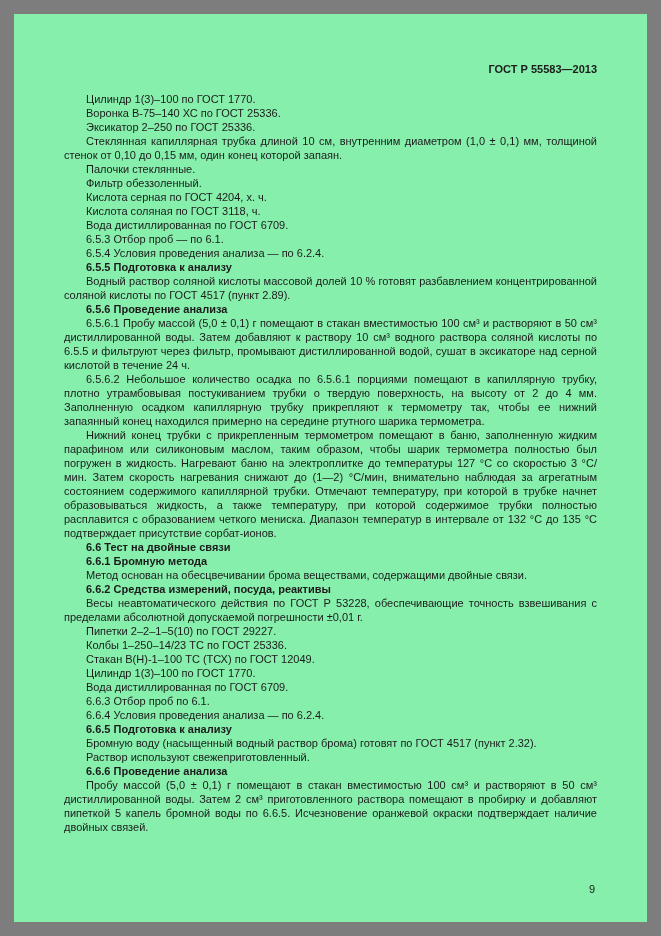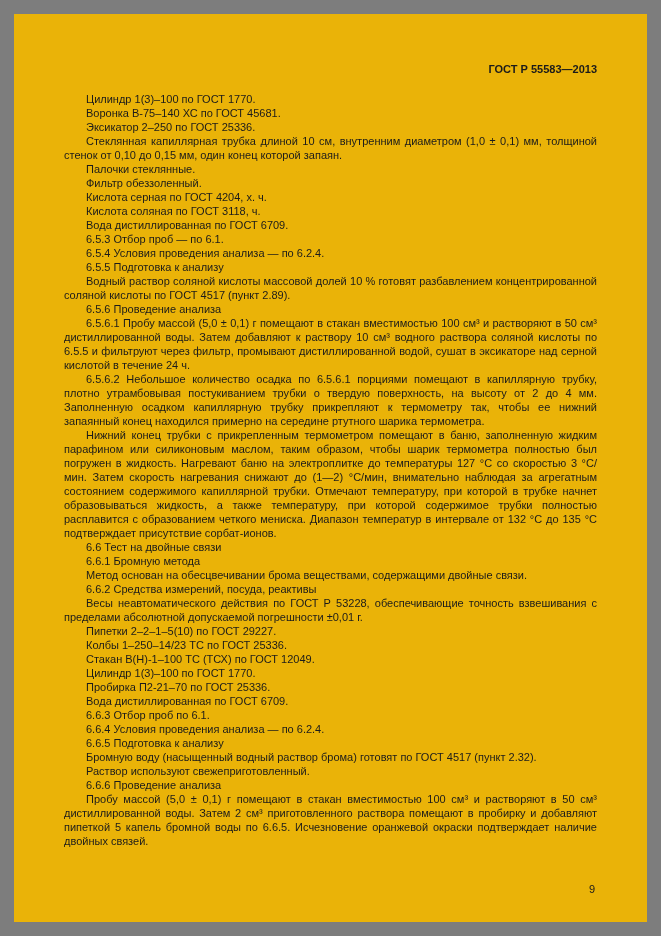--- a/index.html
+++ b/index.html
@@ -9,59 +9,59 @@
     background: #7d7d7d;
     font-family: "Liberation Sans", sans-serif;
     overflow: hidden;
   }
   .page {
     position: relative;
     margin: 14px;
     width: 633px;
     height: 908px;
     box-sizing: border-box;
-    background: #eab308;
+    background: #86efac;
     padding: 48px 50px 32px 50px;
     color: #1b1b1b;
   }
   .doc-header {
     text-align: right;
     font-weight: bold;
     font-size: 11px;
     line-height: 14px;
     margin: 0 0 16px 0;
   }
   .content p {
     margin: 0;
     font-size: 11px;
     line-height: 14px;
     text-align: justify;
     text-indent: 22px;
   }
   .content p.bold {
-    font-weight: normal;
+    font-weight: bold;
     text-align: left;
   }
   .page-number {
     position: absolute;
     right: 52px;
     bottom: 26px;
     font-size: 11px;
     line-height: 14px;
   }
 </style>
 </head>
 <body>
 
 <div class="page">
   <div class="doc-header">ГОСТ Р 55583—2013</div>
 
   <div class="content">
       <p>Цилиндр 1(3)–100 по ГОСТ 1770.</p>
-      <p>Воронка В-75–140 ХС по ГОСТ 45681.</p>
+      <p>Воронка В-75–140 ХС по ГОСТ 25336.</p>
       <p>Эксикатор 2–250 по ГОСТ 25336.</p>
       <p>Стеклянная капиллярная трубка длиной 10 см, внутренним диаметром (1,0 ± 0,1) мм, толщиной стенок от 0,10 до 0,15 мм, один конец которой запаян.</p>
       <p>Палочки стеклянные.</p>
       <p>Фильтр обеззоленный.</p>
       <p>Кислота серная по ГОСТ 4204, х. ч.</p>
       <p>Кислота соляная по ГОСТ 3118, ч.</p>
       <p>Вода дистиллированная по ГОСТ 6709.</p>
       <p>6.5.3 Отбор проб — по 6.1.</p>
       <p>6.5.4 Условия проведения анализа — по 6.2.4.</p>
       <p class="bold">6.5.5 Подготовка к анализу</p>
@@ -72,21 +72,20 @@
       <p>Нижний конец трубки с прикрепленным термометром помещают в баню, заполненную жидким парафином или силиконовым маслом, таким образом, чтобы шарик термометра полностью был погружен в жидкость. Нагревают баню на электроплитке до температуры 127 °С со скоростью 3 °С/мин. Затем скорость нагревания снижают до (1—2) °С/мин, внимательно наблюдая за агрегатным состоянием содержимого капиллярной трубки. Отмечают температуру, при которой в трубке начнет образовываться жидкость, а также температуру, при которой содержимое трубки полностью расплавится с образованием четкого мениска. Диапазон температур в интервале от 132 °С до 135 °С подтверждает присутствие сорбат-ионов.</p>
       <p class="bold">6.6 Тест на двойные связи</p>
       <p class="bold">6.6.1 Бромную метода</p>
       <p>Метод основан на обесцвечивании брома веществами, содержащими двойные связи.</p>
       <p class="bold">6.6.2 Средства измерений, посуда, реактивы</p>
       <p>Весы неавтоматического действия по ГОСТ Р 53228, обеспечивающие точность взвешивания с пределами абсолютной допускаемой погрешности ±0,01 г.</p>
       <p>Пипетки 2–2–1–5(10) по ГОСТ 29227.</p>
       <p>Колбы 1–250–14/23 ТС по ГОСТ 25336.</p>
       <p>Стакан В(Н)-1–100 ТС (ТСХ) по ГОСТ 12049.</p>
       <p>Цилиндр 1(3)–100 по ГОСТ 1770.</p>
-      <p>Пробирка П2-21–70 по ГОСТ 25336.</p>
       <p>Вода дистиллированная по ГОСТ 6709.</p>
       <p>6.6.3 Отбор проб по 6.1.</p>
       <p>6.6.4 Условия проведения анализа — по 6.2.4.</p>
       <p class="bold">6.6.5 Подготовка к анализу</p>
       <p>Бромную воду (насыщенный водный раствор брома) готовят по ГОСТ 4517 (пункт 2.32).</p>
       <p>Раствор используют свежеприготовленный.</p>
       <p class="bold">6.6.6 Проведение анализа</p>
       <p>Пробу массой (5,0 ± 0,1) г помещают в стакан вместимостью 100 см³ и растворяют в 50 см³ дистиллированной воды. Затем 2 см³ приготовленного раствора помещают в пробирку и добавляют пипеткой 5 капель бромной воды по 6.6.5. Исчезновение оранжевой окраски подтверждает наличие двойных связей.</p>
     </div>
 

